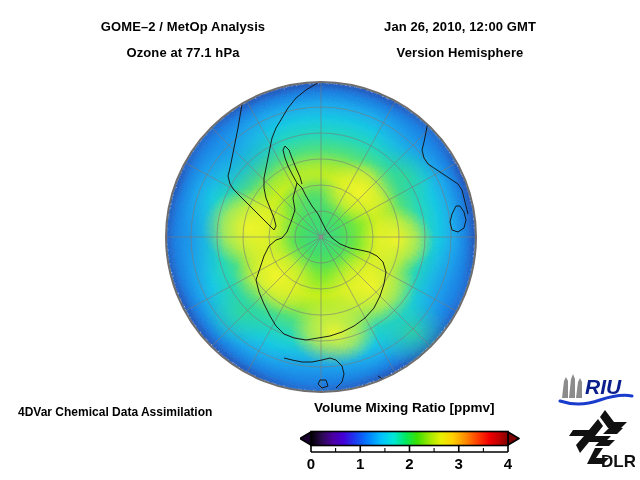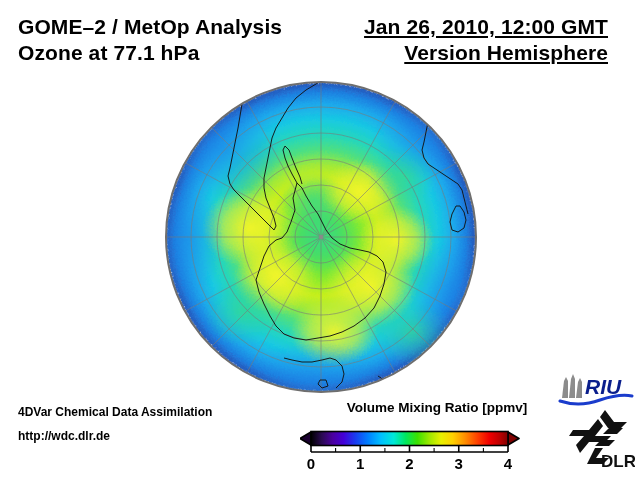--- a/index.html
+++ b/index.html
@@ -6,40 +6,40 @@
   body{
     width:640px;height:480px;position:relative;overflow:hidden;
     font-family:"Liberation Sans","DejaVu Sans",sans-serif;
     color:#000000;
     -webkit-font-smoothing:antialiased;
   }
   .abs{position:absolute;}
 
   
   #header-left{left:18px;top:14px;width:330px;}
-  #header-right{right:32px;top:14px;width:330px;text-align:right;text-decoration:underline;}
+  #header-right{right:15px;top:14px;width:330px;text-align:right;}
   .hline{
-    font-size:21px;font-weight:bold;letter-spacing:.1px;
-    line-height:26px;white-space:nowrap;
+    font-size:13px;font-weight:bold;letter-spacing:.1px;
+    line-height:26px;white-space:nowrap;text-align:center;
   }
   #header-right .hline{display:block;}
   .hline.indent2{padding-right:0;}
 
   
   #globe-wrap{left:164px;top:80px;width:314px;height:314px;}
   #globe-svg{display:block;width:314px;height:314px;}
 
   
   #credits{left:18px;top:400px;width:320px;}
   .cline{font-size:12px;font-weight:bold;line-height:24px;white-space:nowrap;}
 
   
   #colorbar-block{left:300px;top:400px;width:260px;}
   #cb-title{
-    font-size:13.5px;font-weight:bold;text-align:center;
+    font-size:13.5px;font-weight:bold;
     white-space:nowrap;line-height:16px;margin-left:14px;
   }
   #cb-graphic{margin-top:5px;}
   #cb-svg{display:block;}
 
   
   #logo-riu{left:558px;top:372px;width:76px;height:34px;}
   #logo-dlr{left:565px;top:408px;width:70px;height:62px;text-align:right;}
   .logo-svg{display:block;}
 </style>
@@ -185,21 +185,20 @@
     </g>
   </g>
 
   <circle cx="157" cy="157" r="2.2" fill="#8a8a8a"></circle>
   <circle cx="157" cy="157" r="155" fill="none" stroke="#6e6e6e" stroke-width="2"></circle>
 </svg>
 </div>
 
 <div class="abs" id="credits">
   <div class="cline">4DVar Chemical Data Assimilation</div>
-  <div class="cline">http://wdc.dlr.de</div>
 </div>
 
 <div class="abs" id="colorbar-block">
   <div id="cb-title">Volume Mixing Ratio [ppmv]</div>
   <div id="cb-graphic">
   <svg id="cb-svg" width="252" height="52" viewBox="0 0 252 52" xmlns="http://www.w3.org/2000/svg">
     <defs>
       <linearGradient id="cbGrad" x1="0" y1="0" x2="1" y2="0">
         <stop offset="0.000" stop-color="#000000"></stop>
         <stop offset="0.055" stop-color="#2b0a52"></stop>

